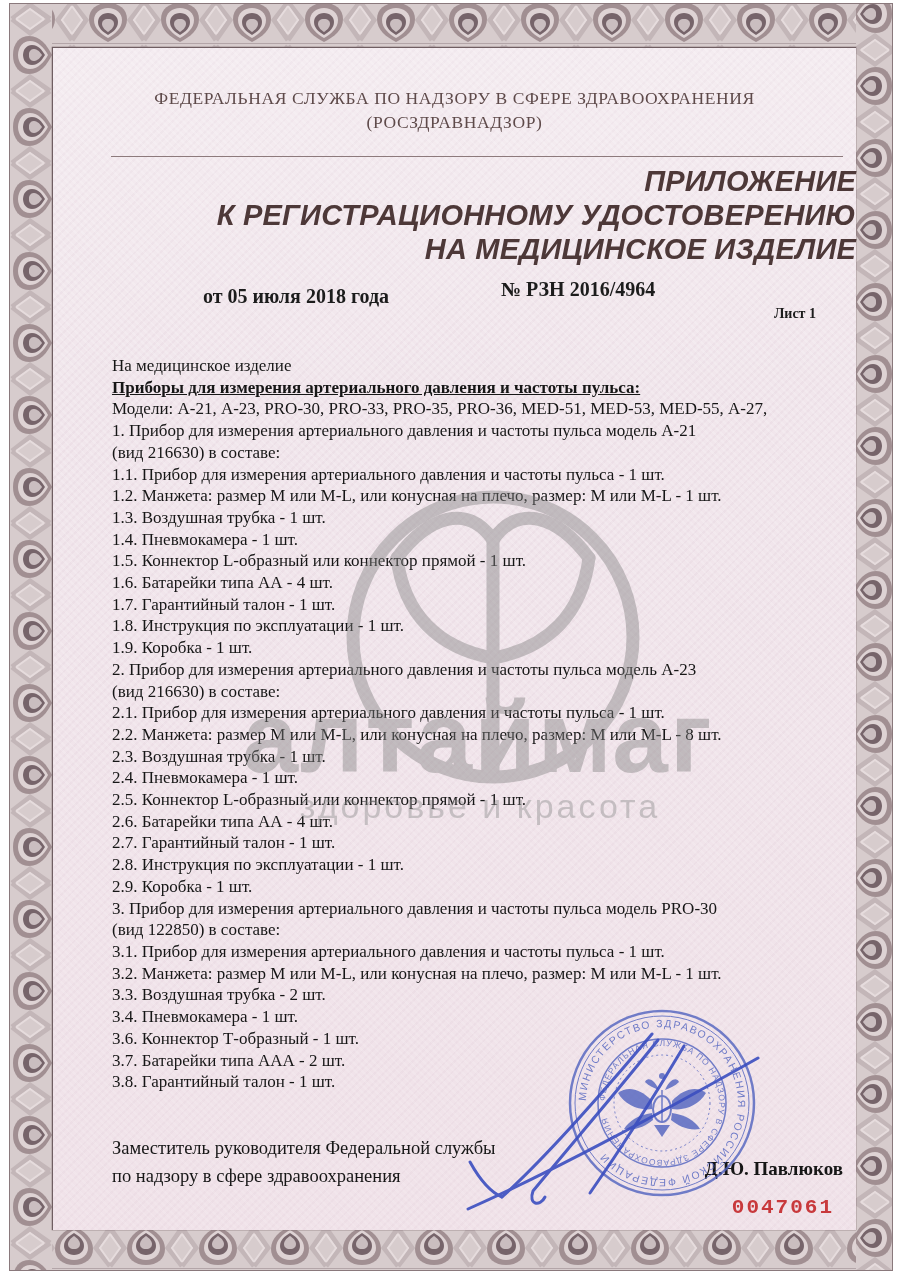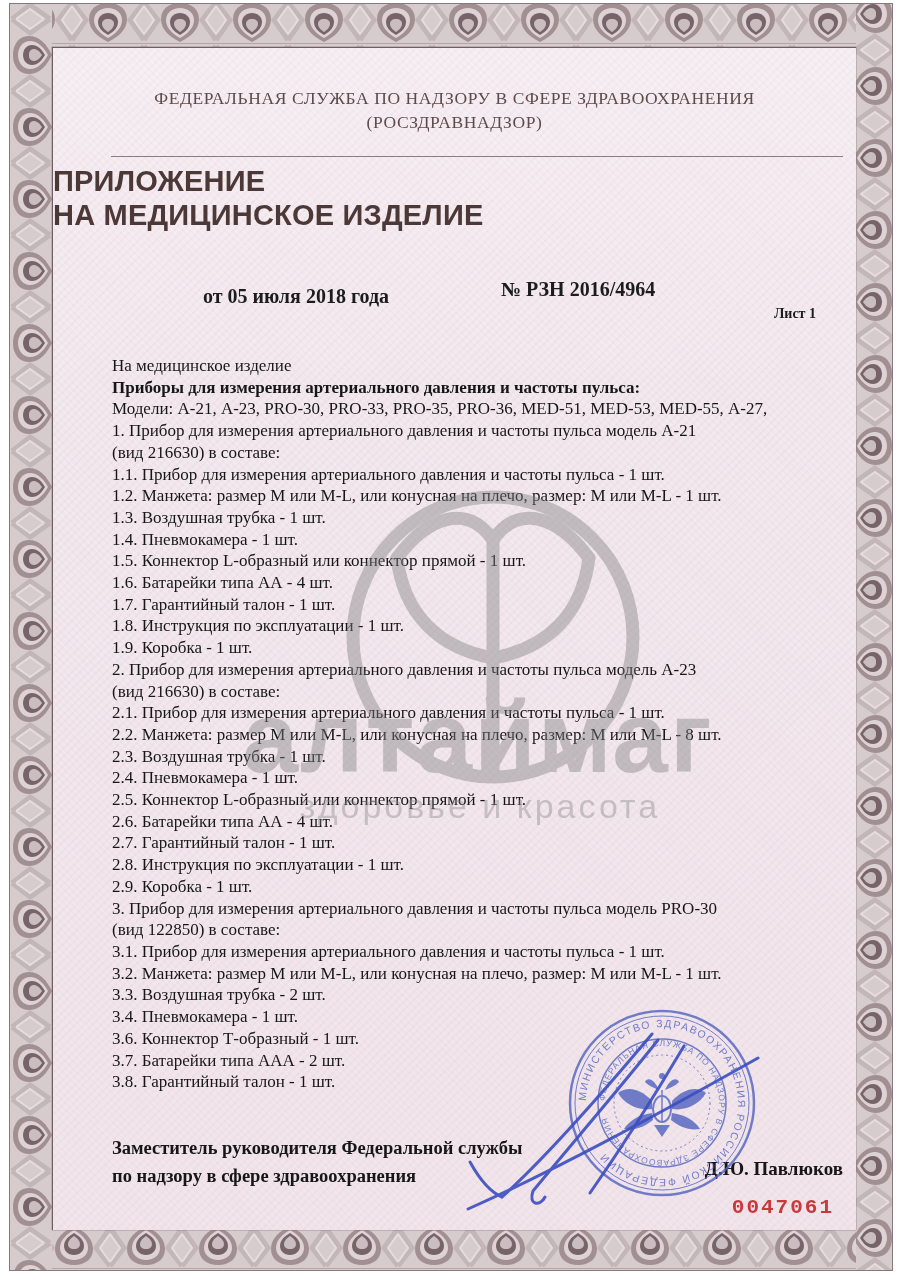--- a/index.html
+++ b/index.html
@@ -23,46 +23,47 @@
   }
   .agency {
     position:absolute; top:38px; left:0; right:0; text-align:center;
     color:#5e4a4a; font-size:17.5px; line-height:24px; letter-spacing:.6px;
   }
   .rule {
     position:absolute; top:108px; left:58px; width:732px; height:0;
     border-top:1.5px solid #8d7a7c;
   }
   .title-block {
-    position:absolute; top:116px; left:0; right:0; text-align:left;
+    position:absolute; top:116px; left:0; right:0; text-align:right;
     font-family:"Liberation Sans","DejaVu Sans",sans-serif;
     font-weight:700; color:#4d3838; font-size:29px; line-height:34px;
     letter-spacing:.2px;
+    font-style:italic;
   }
   .meta-date {
     position:absolute; top:237px; left:150px;
     font-weight:700; font-size:20px; color:#1c1c1c;
   }
   .meta-number {
     position:absolute; top:230px; left:448px;
     font-weight:700; font-size:20px; color:#1c1c1c;
   }
   .sheet {
     position:absolute; top:258px; right:40px;
     font-weight:700; font-size:14px; color:#1c1c1c;
   }
   .lines {
     position:absolute; top:307px; left:59px; right:8px;
     font-size:17px; line-height:21.7px; color:#161616;
   }
   .line { white-space:nowrap; }
-  .line.bold { font-weight:700; }
+  .line.bold { font-weight:700;text-decoration:underline; }
   .sig-role {
     position:absolute; top:1087px; left:59px;
-    font-weight:700; font-size:18.5px; line-height:27.5px; color:#161616;
+    font-weight:400; font-size:18.5px; line-height:27.5px; color:#161616;
   }
   .sig-name {
     position:absolute; top:1110px; right:13px;
     font-weight:700; font-size:19px; color:#161616;margin-left:18px;
   }
   .serial {
     position:absolute; top:1148px; right:22px;
     font-family:"Liberation Mono","DejaVu Sans Mono",monospace;
     font-weight:700; font-size:21px; letter-spacing:2px; color:#c8393c;
   }
@@ -127,20 +128,21 @@
 
     <div class="agency">
       <div>ФЕДЕРАЛЬНАЯ СЛУЖБА ПО НАДЗОРУ В СФЕРЕ ЗДРАВООХРАНЕНИЯ</div>
       <div>(РОСЗДРАВНАДЗОР)</div>
     </div>
 
     <div class="rule"></div>
 
     <div class="title-block">
       <div>ПРИЛОЖЕНИЕ</div>
+      <div>К РЕГИСТРАЦИОННОМУ УДОСТОВЕРЕНИЮ</div>
       <div>НА МЕДИЦИНСКОЕ ИЗДЕЛИЕ</div>
     </div>
 
     <div class="meta-date">от 05 июля 2018 года</div>
     <div class="meta-number">№ РЗН 2016/4964</div>
     <div class="sheet">Лист 1</div>
 
     <div class="lines">
 
     <div class="line">На медицинское изделие</div>

